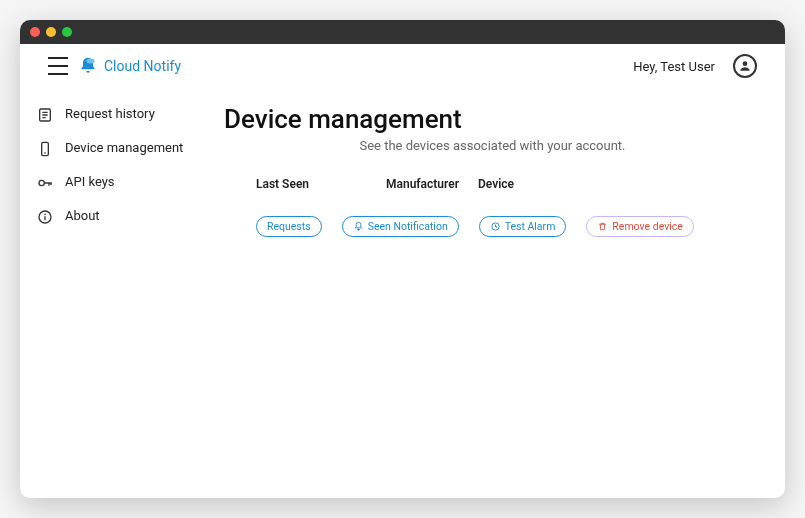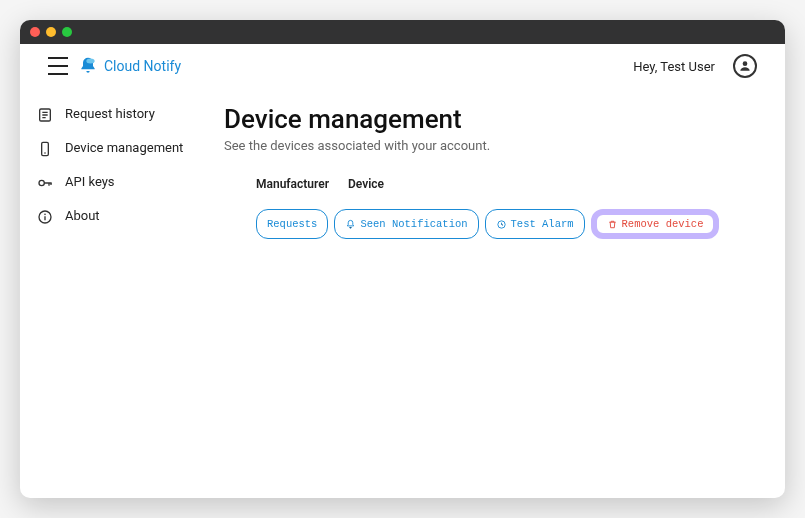--- a/index.html
+++ b/index.html
@@ -69,47 +69,47 @@
     color: #222;
     cursor: pointer;
     border-radius: 4px;
   }
   .nav-item .icon-slot { width: 18px; height: 18px; display:flex; align-items:center; justify-content:center; }
   .main {
     flex: 1;
     padding: 16px 24px;
   }
   .page-title { font-size: 26px; font-weight: 500; color: #111; margin-bottom: 4px; }
-  .page-sub { font-size: 13px; color: #666; margin-bottom: 18px; }
+  .page-sub { font-size: 13px; color: #666; margin-bottom: 18px; text-align: center; }
   .table { width: 100%; font-size: 12px; }
   .thead { display: flex; padding: 6px 0; color: #222; font-weight: 600; font-size: 12px; }
   .col-icon { width: 32px; }
   .col-last { width: 130px; }
   .col-man { width: 92px; }
   .col-dev { width: 118px; }
   .col-uuid { flex: 1; }
   .trow { display: flex; align-items: center; padding: 10px 0 8px 0; }
   .trow .cell { font-size: 11.5px; color: #333; }
   .device-icon {
     width: 18px; height: 26px; border: 2px solid #f0a020; border-radius: 3px;
     position: relative;
   }
   .device-icon::after {
     content:""; position:absolute; bottom:2px; left:50%; transform:translateX(-50%);
     width:4px; height:2px; background:#f0a020;
   }
-  .actions { display: flex; gap: 6px; margin-top: 12px; padding-left: 32px; font-family: Liberation Mono, monospace; }
+  .actions { display: flex; gap: 20px; margin-top: 19px; padding-left: 32px; }
   .pill {
     display: inline-flex; align-items: center; gap: 4px;
     border-radius: 12px; padding: 3px 10px; font-size: 10.5px;
     cursor: pointer; background: #fff;
     white-space: nowrap;
   }
   .pill.blue { border: 1px solid #1a8bd6; color: #1a8bd6; }
-  .pill.red { border: 6px solid #c4b5fd; color: #e34b3e; }
+  .pill.red { border: 1px solid #c4b5fd; color: #e34b3e; }
   .pill svg { width: 11px; height: 11px; }
 </style>
 </head>
 <body>
 
 <div class="window">
   <div class="titlebar">
     <div class="dot red"></div>
     <div class="dot yellow"></div>
     <div class="dot green"></div>
@@ -184,20 +184,21 @@
       </div>
     </div>
 
     <div class="main">
       <h1 class="page-title">Device management</h1>
       <p class="page-sub">See the devices associated with your account.</p>
 
       <div class="table">
         <div class="thead">
           <div class="col-icon"></div>
+          <div class="col-last">Last Seen</div>
           <div class="col-man">Manufacturer</div>
           <div class="col-dev">Device</div>
         </div>
 
 
         <div class="actions">
           <div class="pill blue">
             <span>Requests</span>
           </div>
           <div class="pill blue">

